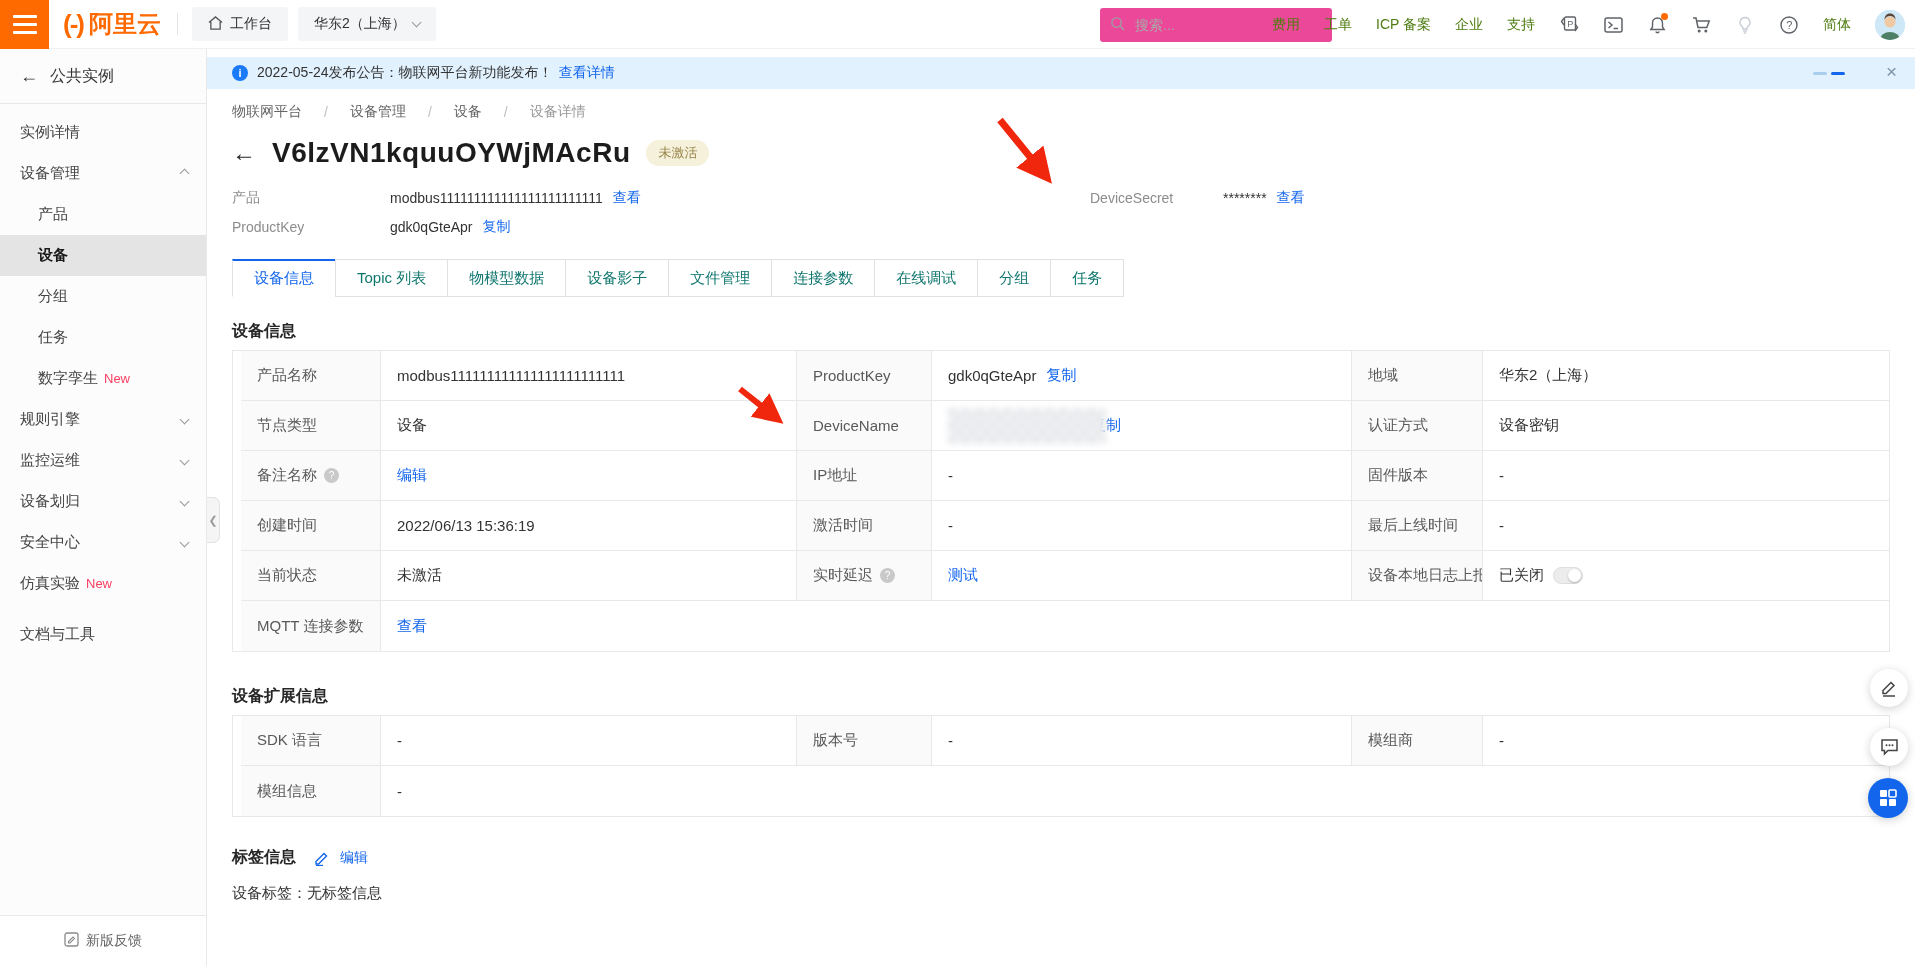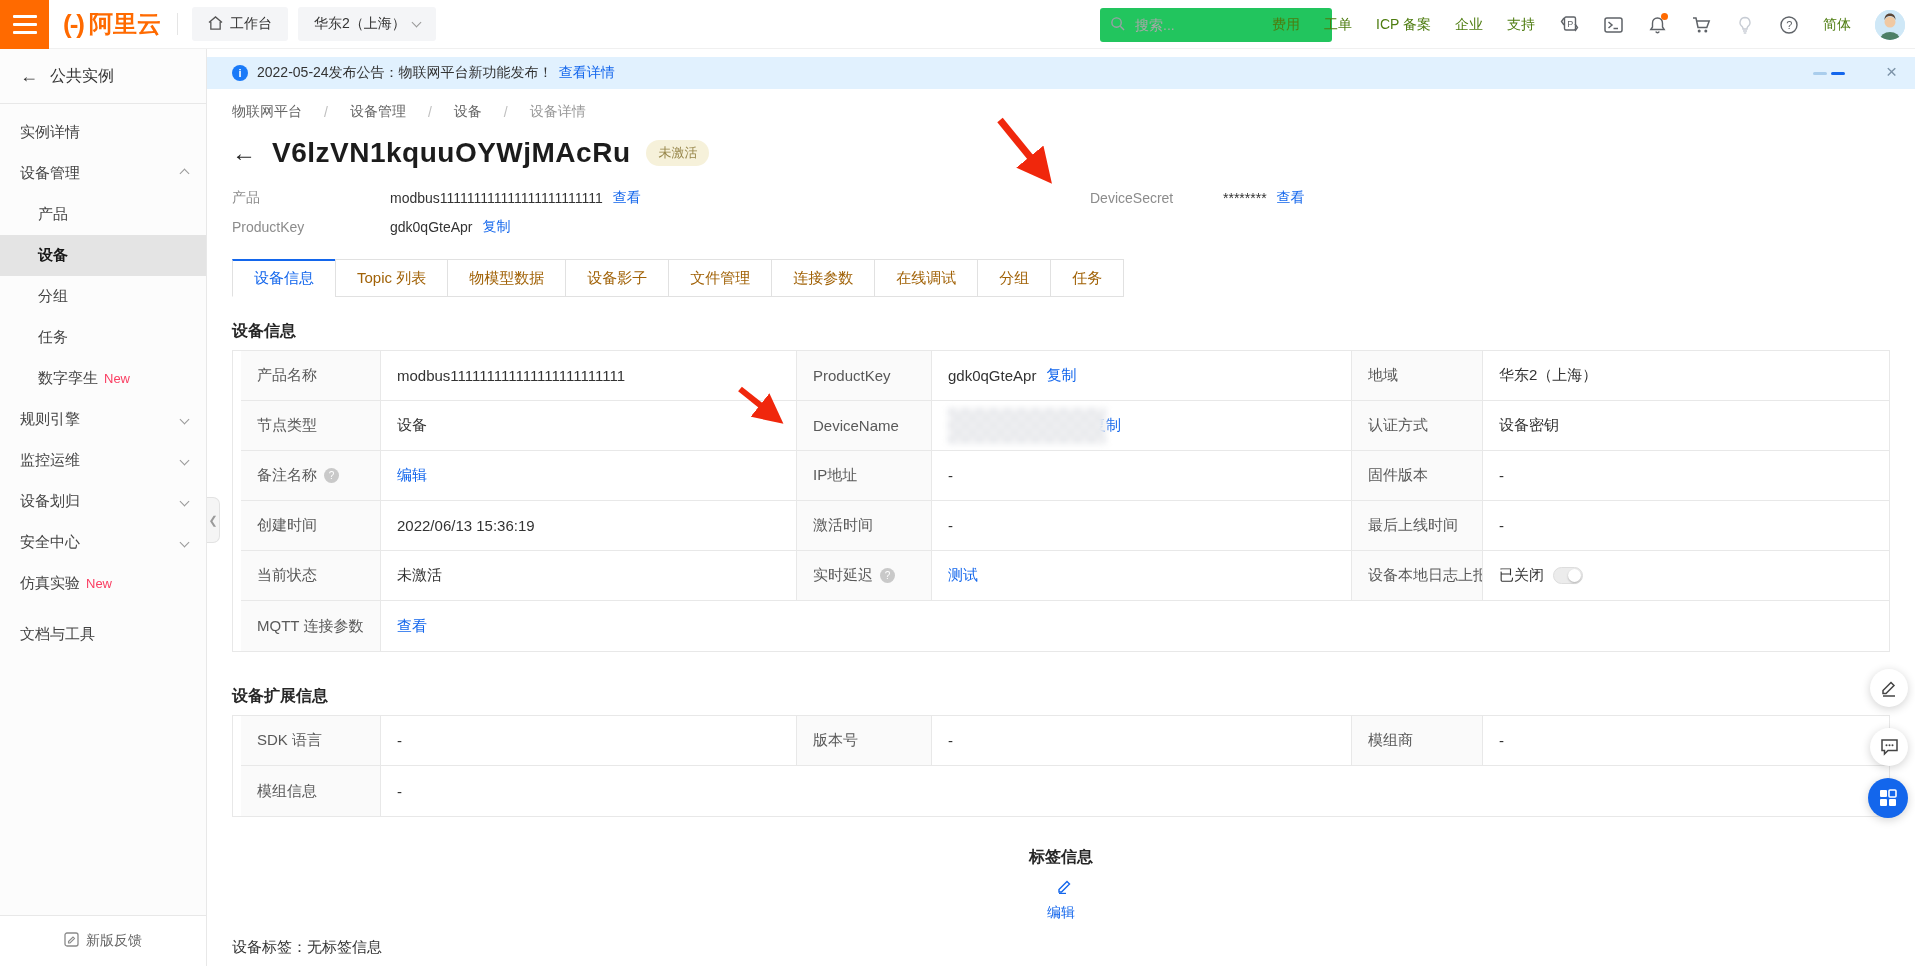--- a/index.html
+++ b/index.html
@@ -11,21 +11,21 @@
 
   
   .topbar { position:absolute; top:0; left:0; right:0; height:49px; background:#fff; display:flex; align-items:center; z-index:30; border-bottom:1px solid #f0f0f0; }
   .hamburger { width:49px; height:49px; background:#ff6a00; display:flex; flex-direction:column; justify-content:center; align-items:center; gap:5px; cursor:pointer; flex:0 0 auto; }
   .hamburger i { display:block; width:24px; height:3px; background:#fff; border-radius:1px; }
   .brand { display:flex; align-items:center; margin-left:14px; gap:6px; }
   .logo-mark { color:#ff6a00; font-weight:bold; font-size:26px; letter-spacing:-2px; }
   .logo-text { color:#ff6a00; font-weight:bold; font-size:24px; }
   .top-divider { width:1px; height:22px; background:#e5e5e5; margin:0 14px 0 16px; }
   .top-btn { height:34px; background:#f4f5f7; border-radius:3px; padding:0 16px; display:flex; align-items:center; gap:7px; font-size:14px; color:#333; cursor:pointer; margin-right:10px; }
-  .search { position:absolute; left:1100px; top:8px; width:232px; height:34px; background:#22c55e; border-radius:3px; display:flex; align-items:center; padding:0 10px; gap:8px; }
+  .search { position:absolute; left:1100px; top:8px; width:232px; height:34px; background:#ec4899; border-radius:3px; display:flex; align-items:center; padding:0 10px; gap:8px; }
   .search input { border:none; outline:none; background:transparent; font-size:14px; color:#333; width:170px; font-family:inherit; }
   .search input::placeholder { color:#a8a8a8; }
   .top-right { position:absolute; right:10px; top:0; height:49px; display:flex; align-items:center; gap:24px; font-size:14px; color:#4d7c0f; }
   .top-right .t-link { cursor:pointer; white-space:nowrap; }
   .t-icon { position:relative; display:flex; align-items:center; justify-content:center; width:20px; height:20px; cursor:pointer; }
   .bell-dot { position:absolute; top:-2px; right:-1px; width:7px; height:7px; background:#ff6a00; border-radius:50%; }
   .avatar { width:30px; height:30px; border-radius:50%; overflow:hidden; background:#cfe8f7; cursor:pointer; }
 
   
   .banner { position:absolute; left:207px; top:57px; right:0; height:32px; background:#e1f1fe; display:flex; align-items:center; padding-left:25px; font-size:14px; color:#333; z-index:10; }
@@ -66,21 +66,21 @@
   .meta-row { display:flex; align-items:center; height:29px; font-size:14px; }
   .meta-label { width:158px; color:#8c8c8c; }
   .meta-val { color:#333; }
   .meta-row .link { margin-left:10px; font-size:14px; }
   .meta-right { position:absolute; left:858px; top:0; height:29px; display:flex; align-items:center; font-size:14px; }
   .meta-right .ds-label { color:#8c8c8c; width:133px; }
   .meta-right .ds-val { color:#333; margin-right:10px; }
 
   
   .tabs { margin-top:18px; display:flex; }
-  .tab { height:38px; padding:0 21px; display:flex; align-items:center; border:1px solid #e1e1e1; margin-left:-1px; font-size:15px; color:#a16207; cursor:pointer; background:#fff; position:relative; }
+  .tab { height:38px; padding:0 21px; display:flex; align-items:center; border:1px solid #e1e1e1; margin-left:-1px; font-size:15px; color:#0f766e; cursor:pointer; background:#fff; position:relative; }
   .tab:first-child { margin-left:0; }
   .tab.active { color:#1366ec; border-top:2px solid #1366ec; border-bottom-color:#fff; }
 
   
   .section-title { margin-top:24px; font-size:16px; font-weight:bold; color:#262626; display:flex; align-items:center; gap:10px; }
   .desc-table { margin-top:8px; border:1px solid #e8e8e8; width:1658px;padding-left:8px; }
   .d-row { display:flex; border-bottom:1px solid #e8e8e8; height:50px; }
   .d-row:last-child { border-bottom:none; }
   .cell { display:flex; align-items:center; padding:0 16px; border-right:1px solid #e8e8e8; font-size:15px; overflow:hidden; white-space:nowrap; }
   .cell:last-child { border-right:none; }
@@ -91,21 +91,21 @@
   .w-l3 { width:131px; } .w-v3 { flex:1; }
   .w-span { flex:1; }
   .q-ic { width:15px; height:15px; border-radius:50%; background:#c9c9c9; color:#fff; font-size:10px; display:inline-flex; align-items:center; justify-content:center; margin-left:7px; font-style:normal; }
   .dn-wrap { position:relative; display:flex; align-items:center; }
   .blur-box { width:158px; height:36px; background:repeating-conic-gradient(#f4f4f5 0% 25%, #e3e5e9 0% 50%) 0 0/14px 14px; filter:blur(3px); position:relative; z-index:2; border-radius:2px; }
   .dn-wrap .link { margin-left:-15px; position:relative; z-index:1; }
   .switch { width:30px; height:17px; border-radius:9px; background:#ececec; border:1px solid #ddd; position:relative; margin-left:9px; cursor:pointer; flex:0 0 auto; }
   .switch .knob { position:absolute; right:1px; top:1px; width:13px; height:13px; border-radius:50%; background:#fff; box-shadow:0 1px 2px rgba(0,0,0,.25); }
 
   .tag-row { margin-top:16px; font-size:15px; color:#333; display:flex; }
-  .tag-title-group { margin-top:30px;flex-direction:column; }
+  .tag-title-group { margin-top:30px; }
   .tag-title-group .link { font-size:14px; font-weight:normal; }
 
   
   .float-btn { position:absolute; width:38px; height:38px; border-radius:50%; background:#fff; box-shadow:0 2px 10px rgba(0,0,0,.18); display:flex; align-items:center; justify-content:center; cursor:pointer; z-index:40; }
   .float-btn.blue { background:#1366ec; width:40px; height:40px; }
 
   
   .ann-arrow { position:absolute; z-index:50; pointer-events:none; }
 </style>
 </head>

